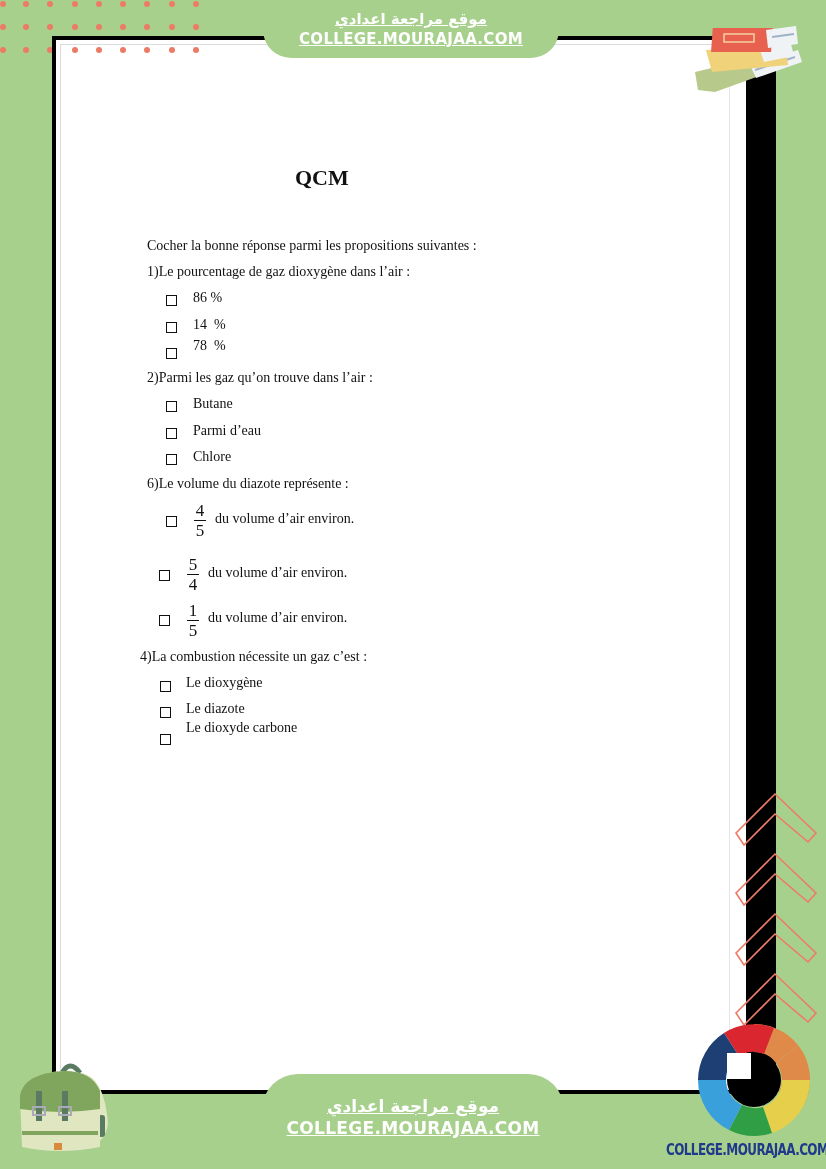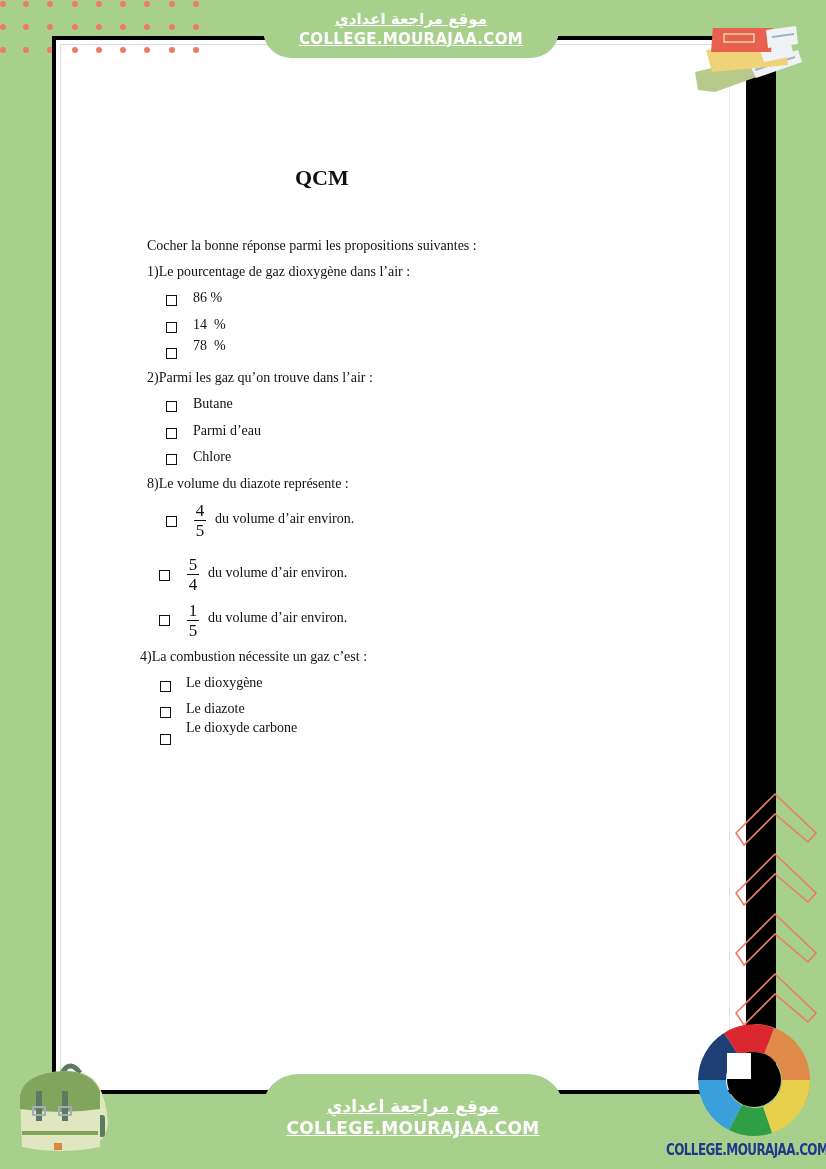--- a/index.html
+++ b/index.html
@@ -127,21 +127,21 @@
   <div class="line" style="left:193px;top:338px;white-space:pre">78  %</div>
 
   <div class="line" style="left:147px;top:370px">2)Parmi les gaz qu’on trouve dans l’air :</div>
   <span class="chk" style="left:166px;top:401px"></span>
   <div class="line" style="left:193px;top:396px">Butane</div>
   <span class="chk" style="left:166px;top:428px"></span>
   <div class="line" style="left:193px;top:423px">Parmi d’eau</div>
   <span class="chk" style="left:166px;top:454px"></span>
   <div class="line" style="left:193px;top:449px">Chlore</div>
 
-  <div class="line" style="left:147px;top:476px">8)Le volume du diazote représente :</div>
+  <div class="line" style="left:147px;top:476px">6)Le volume du diazote représente :</div>
 
   <span class="chk" style="left:166px;top:516px"></span>
   <div class="frac" style="left:194px;top:502px">
     <div>4</div>
       <div class="bar"></div>
       <div>5</div>
   </div>
   <div class="line" style="left:215px;top:511px">du volume d’air environ.</div>
 
   <span class="chk" style="left:159px;top:570px"></span>

